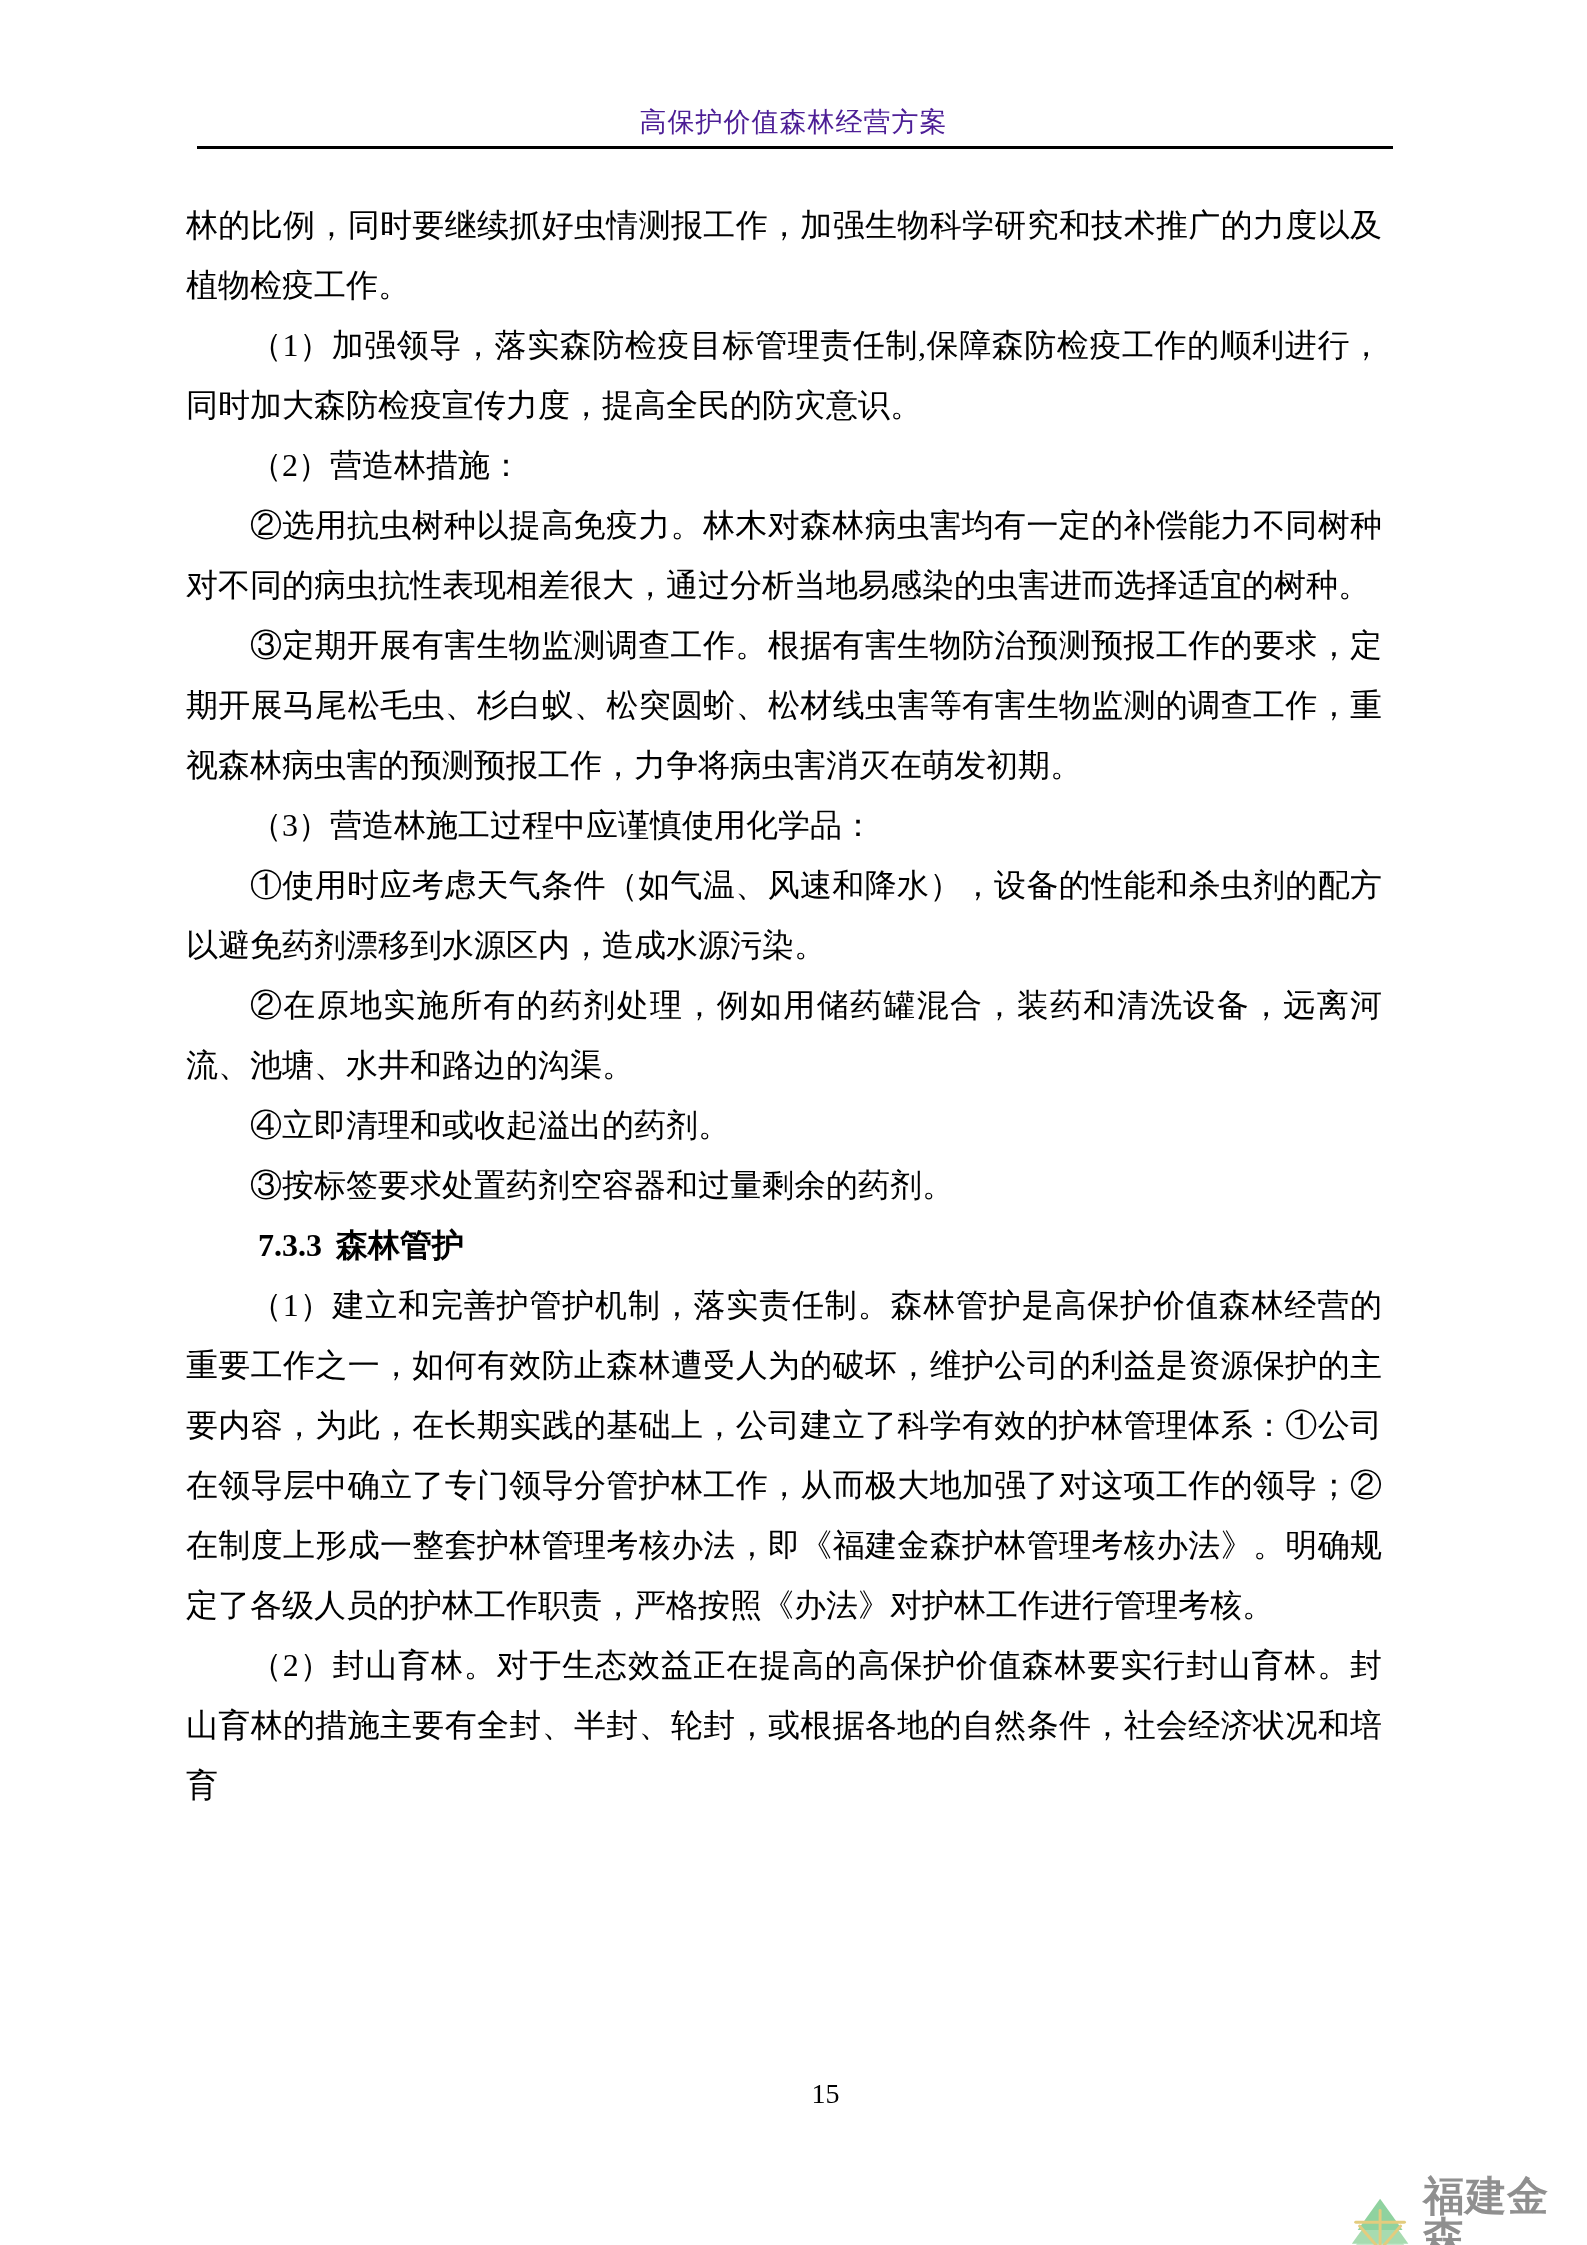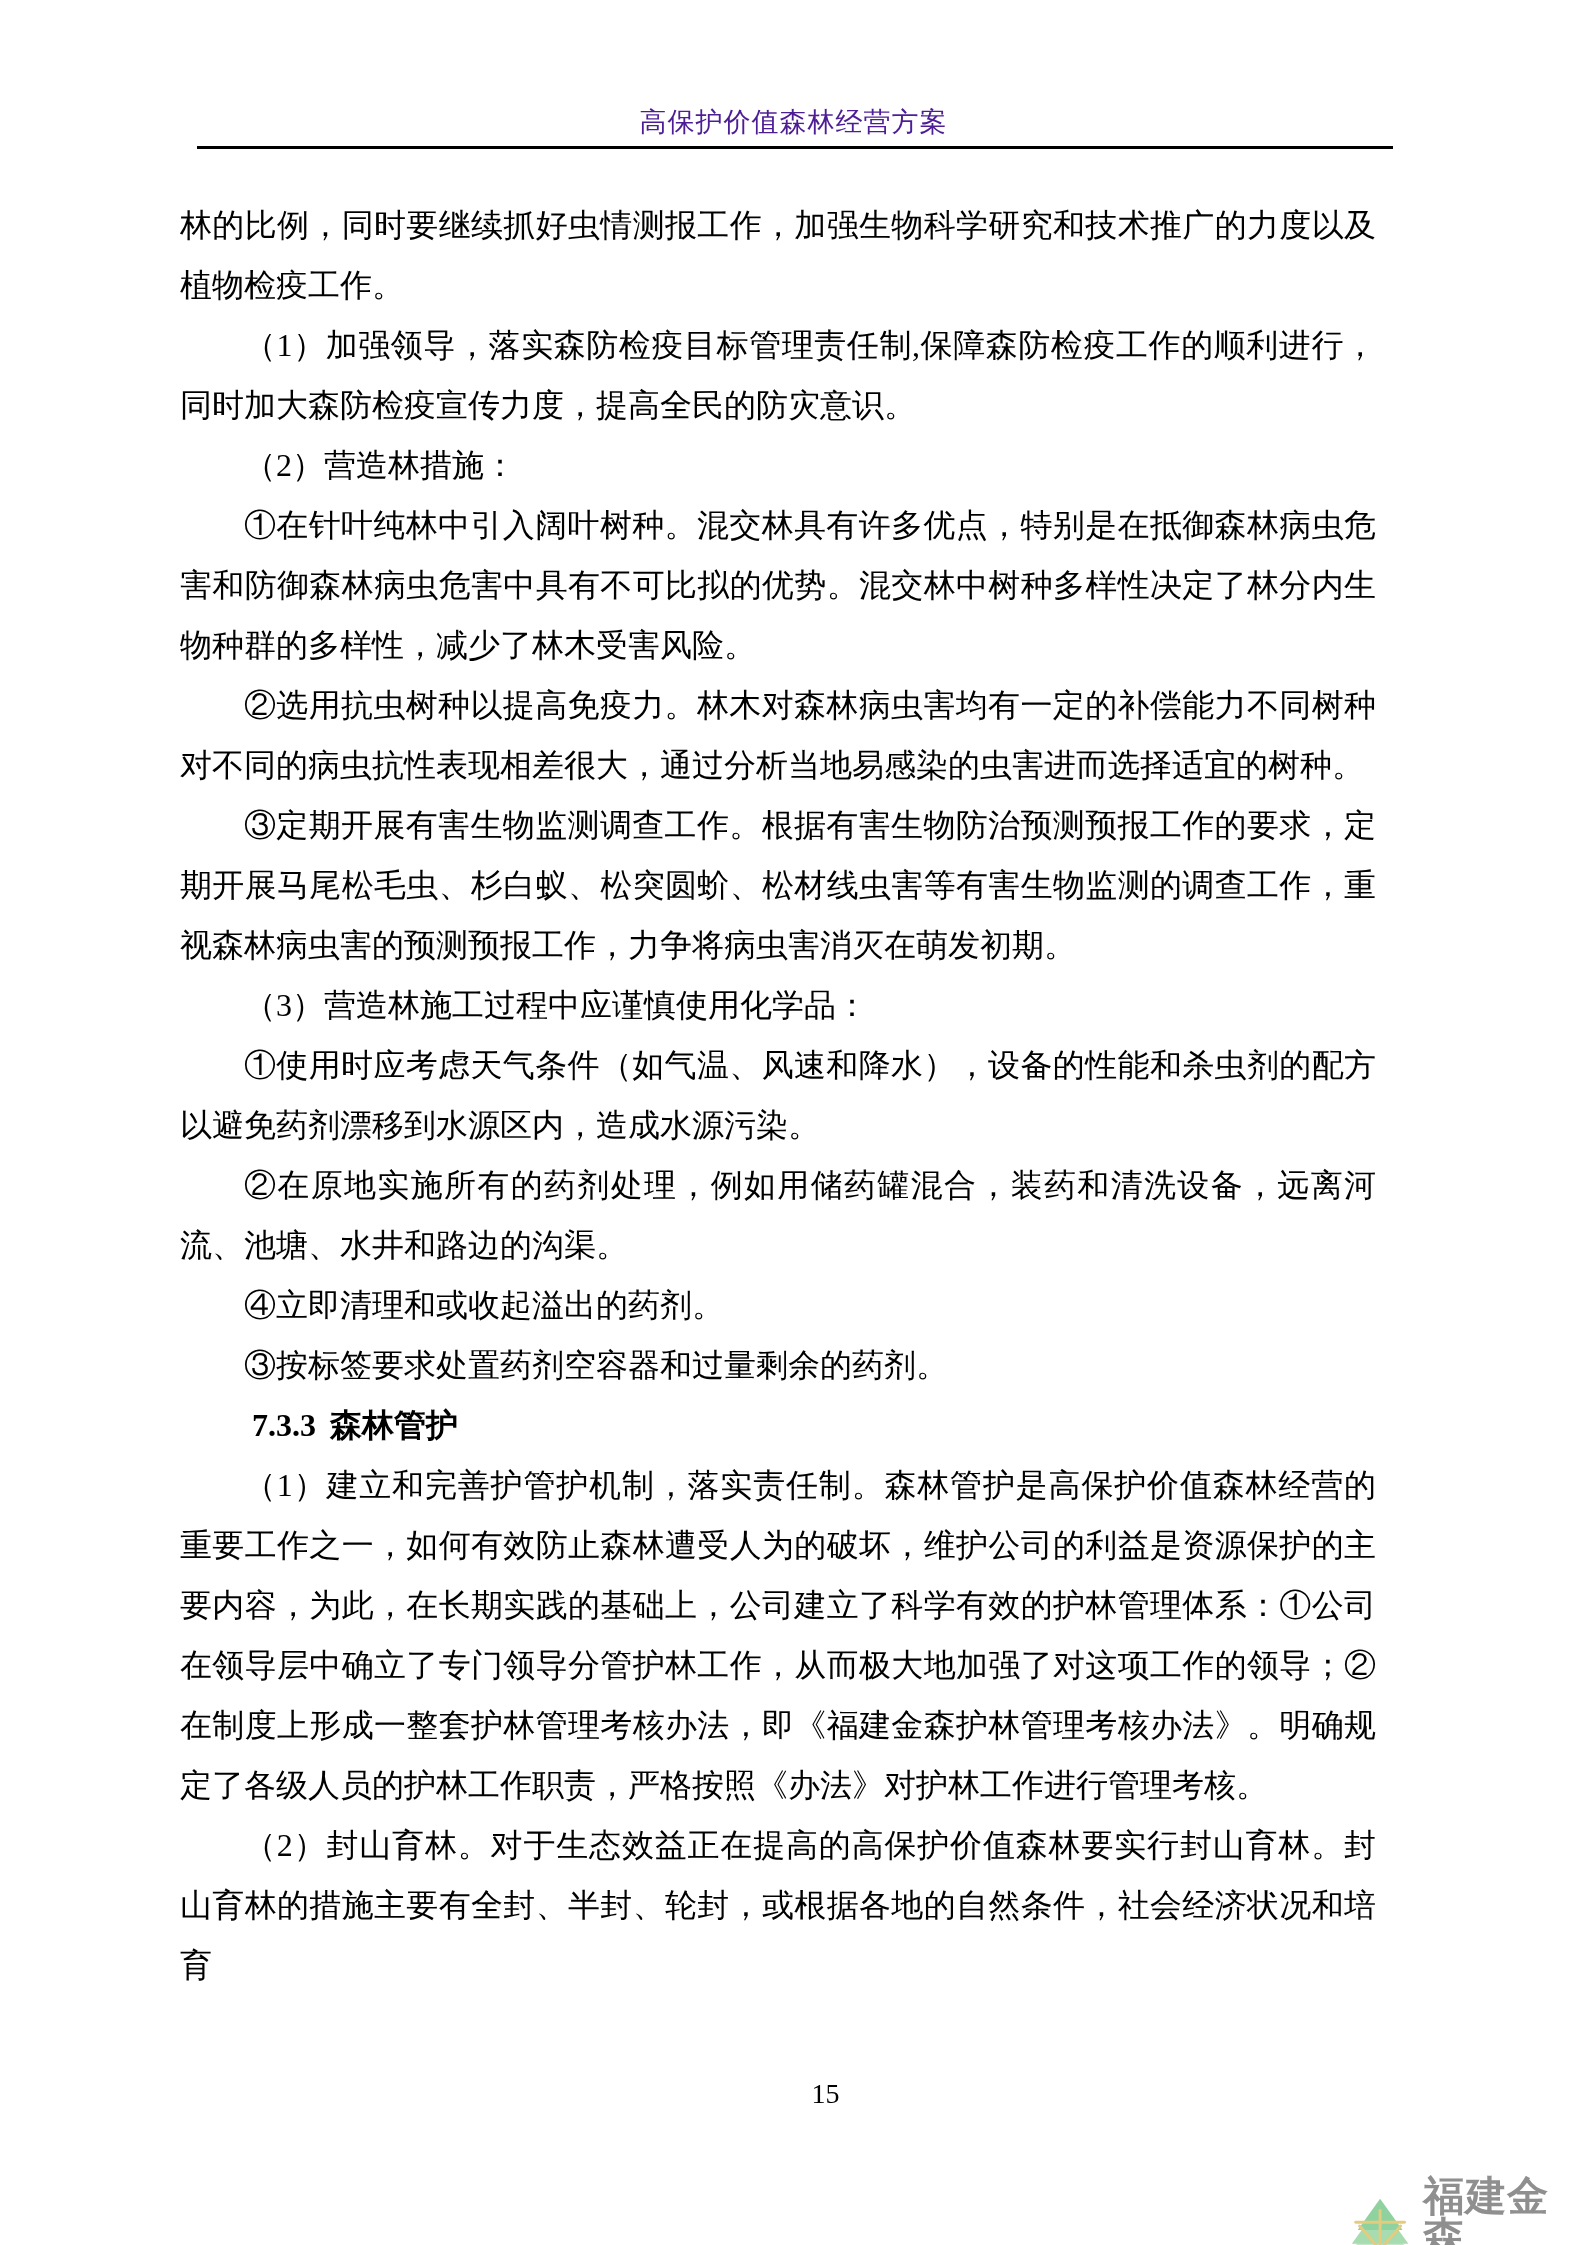--- a/index.html
+++ b/index.html
@@ -17,21 +17,21 @@
     text-align:center;
     font-size:27px; letter-spacing:1px;
     color:#4c1d95;
   }
   .header-rule {
     position:absolute; top:146px; left:197px; width:1196px; height:3px;
     background:#000;
   }
 
   .content {
-    position:absolute; top:195px; left:180px; width:1196px;
+    position:absolute; top:195px; left:186px; width:1196px;
     font-size:32px; line-height:60px;
     text-align:justify;
     word-break:break-all;
   }
   .content p { margin:0; text-indent:2em; }
   .content p.no-indent { text-indent:0; }
 
   .section-heading {
     font-weight:bold; text-indent:0;
   }
@@ -68,21 +68,20 @@
 
 <div class="page">
 
   <div class="header-title">高保护价值森林经营方案</div>
   <div class="header-rule"></div>
 
   <div class="content">
     <p class="no-indent">林的比例，同时要继续抓好虫情测报工作，加强生物科学研究和技术推广的力度以及植物检疫工作。</p>
     <p>（1）加强领导，落实森防检疫目标管理责任制,保障森防检疫工作的顺利进行，同时加大森防检疫宣传力度，提高全民的防灾意识。</p>
     <p>（2）营造林措施：</p>
-    <p>①在针叶纯林中引入阔叶树种。混交林具有许多优点，特别是在抵御森林病虫危害和防御森林病虫危害中具有不可比拟的优势。混交林中树种多样性决定了林分内生物种群的多样性，减少了林木受害风险。</p>
     <p>②选用抗虫树种以提高免疫力。林木对森林病虫害均有一定的补偿能力不同树种对不同的病虫抗性表现相差很大，通过分析当地易感染的虫害进而选择适宜的树种。</p>
     <p>③定期开展有害生物监测调查工作。根据有害生物防治预测预报工作的要求，定期开展马尾松毛虫、杉白蚁、松突圆蚧、松材线虫害等有害生物监测的调查工作，重视森林病虫害的预测预报工作，力争将病虫害消灭在萌发初期。</p>
     <p>（3）营造林施工过程中应谨慎使用化学品：</p>
     <p>①使用时应考虑天气条件（如气温、风速和降水），设备的性能和杀虫剂的配方以避免药剂漂移到水源区内，造成水源污染。</p>
     <p>②在原地实施所有的药剂处理，例如用储药罐混合，装药和清洗设备，远离河流、池塘、水井和路边的沟渠。</p>
     <p>④立即清理和或收起溢出的药剂。</p>
     <p>③按标签要求处置药剂空容器和过量剩余的药剂。</p>
     <p class="section-heading">
       <span class="num">7.3.3</span><span class="title">森林管护</span>
     </p>

